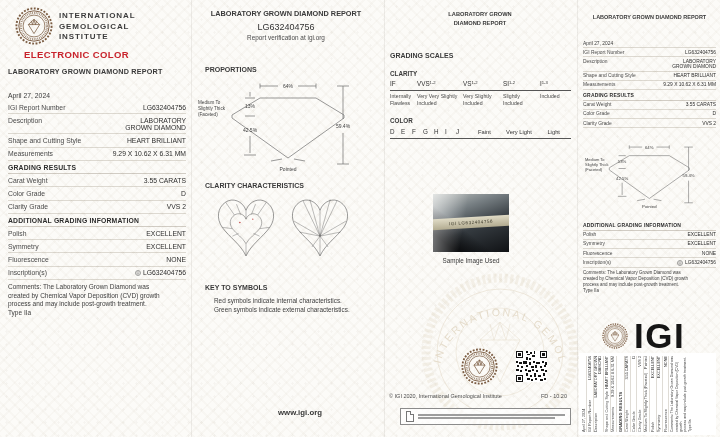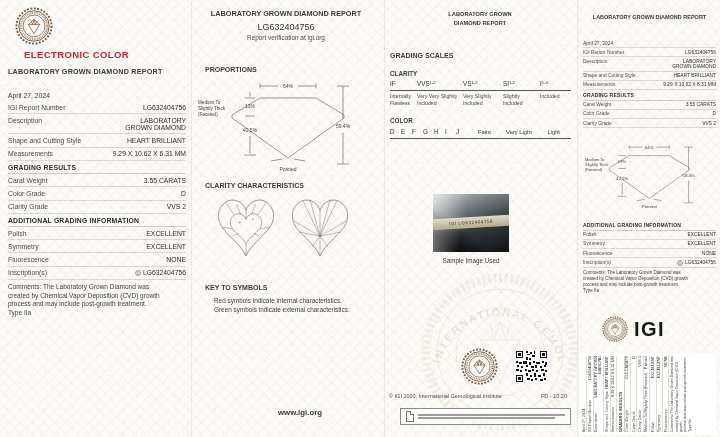--- a/index.html
+++ b/index.html
@@ -97,21 +97,21 @@
   .p4-body .frow, .p4-body2 .frow { padding:1.6px 0; }
   .p4-body .fv { max-width:62px; }
   .p4-body .fv.w2 { max-width:52px; }
   .p4-body .sech, .p4-body2 .sech { font-size:5px; padding:2px 0 1.6px; }
   .p4-date { padding:1.6px 0; border-bottom:1px solid rgba(150,140,120,.30); }
   .profile-2 { position:absolute; left:585px; top:139px; width:130px; height:74px; }
   .p4-body2 { position:absolute; left:583px; top:220px; width:133px; font-size:4.9px; }
   .p4-comments { padding-top:2px; font-size:4.5px; line-height:1.3; white-space:pre-line; color:#3d3d3d; }
   .p4-logo { position:absolute; left:602px; top:316px; display:flex; align-items:center; gap:6px; }
   .p4-logo svg { width:26px; height:26px; }
-  .igi-txt { font-size:20px; font-weight:bold; color:#161616; letter-spacing:1.5px; }
+  .igi-txt { font-size:35px; font-weight:bold; color:#161616; letter-spacing:1.5px; }
 
   
   .stub { position:absolute; left:579px; top:353px; width:137px; height:82px; background:#fff; overflow:hidden; }
   .stub-inner { width:82px; height:137px; transform-origin:0 0;
                 transform:translateY(82px) rotate(-90deg); font-size:3.8px; padding:2px 3px; color:#3a3a3a; }
   .stub-inner .frow { padding:.7px 0; border-bottom:.5px solid rgba(150,140,120,.3); }
   .stub-inner .sech { font-size:3.9px; padding:1px 0 .8px; }
   .stub-comments { padding-top:1px; font-size:3.5px; line-height:1.25; white-space:pre-line; }
 </style>
 </head>
@@ -138,20 +138,25 @@
 
   <svg class="p1-seal" viewBox="0 0 40 40">
     <g fill="none" stroke="#7b5c42">
       <circle cx="20" cy="20" r="18.5" stroke-width="2" stroke-dasharray="2 1.6"></circle>
       <circle cx="20" cy="20" r="16" stroke-width="1"></circle>
       <circle cx="20" cy="20" r="13.8" stroke-width="2.2" stroke-dasharray="0.8 1.1" opacity=".8"></circle>
       <circle cx="20" cy="20" r="11.5" stroke-width=".8"></circle>
       <path d="M20 13 L26 18.5 L20 28 L14 18.5 Z M14 18.5 L26 18.5 M17 14.5 L18.5 18.5 M23 14.5 L21.5 18.5 M20 13 L18.5 18.5 M20 13 L21.5 18.5" stroke-width=".8"></path>
     </g>
   </svg>
+  <div class="p1-brand">
+    <div>INTERNATIONAL</div>
+    <div>GEMOLOGICAL</div>
+    <div>INSTITUTE</div>
+  </div>
   <div class="p1-ecopy">ELECTRONIC COLOR</div>
   <div class="p1-title">LABORATORY GROWN DIAMOND REPORT</div>
   <div class="p1-date">April 27, 2024</div>
 
   <div class="p1-body">
     <div class="frow">
       <span class="fl">IGI Report Number</span>
       <span class="fv">LG632404756</span>
     </div>
     <div class="frow">

